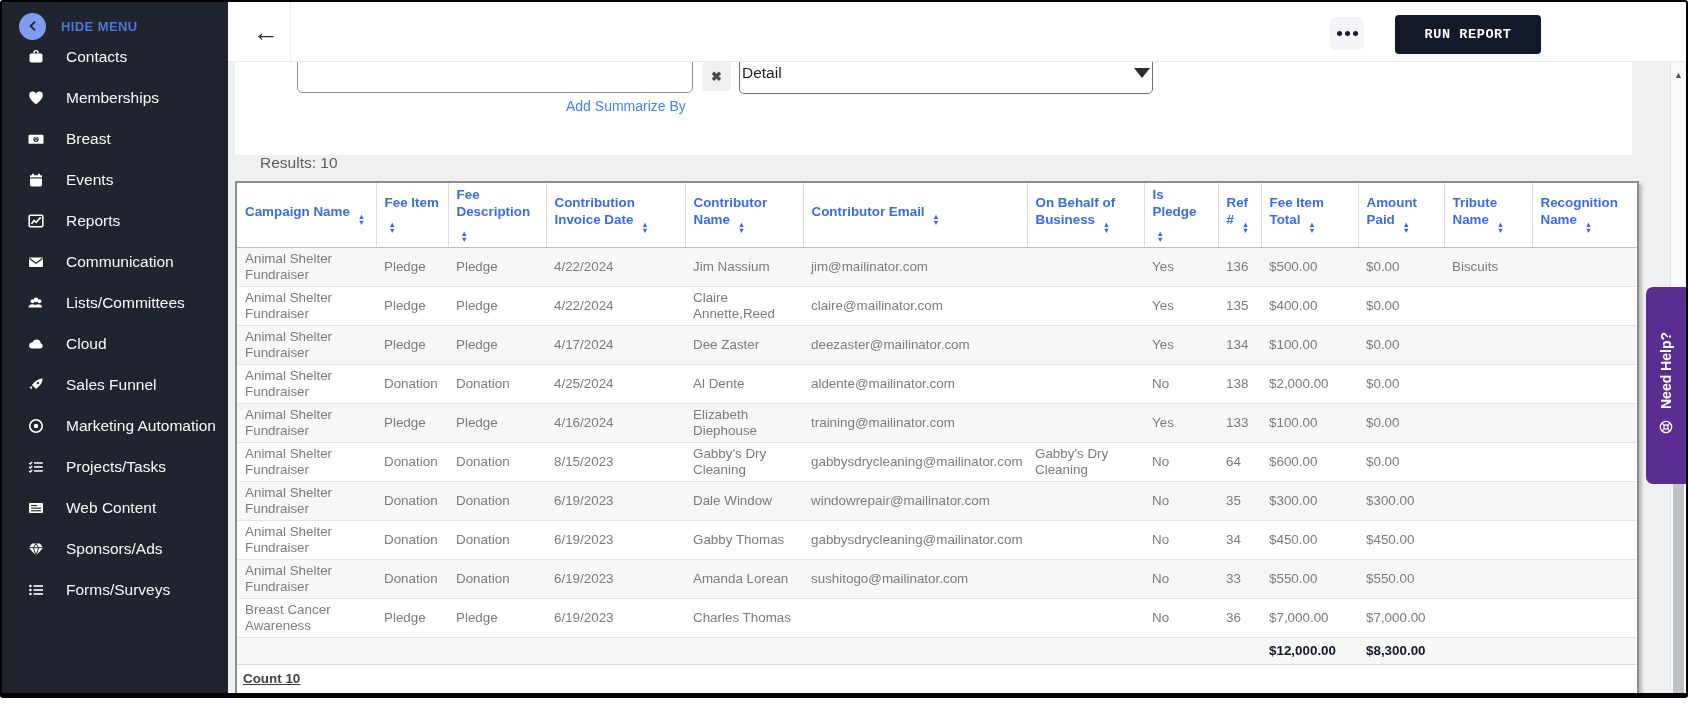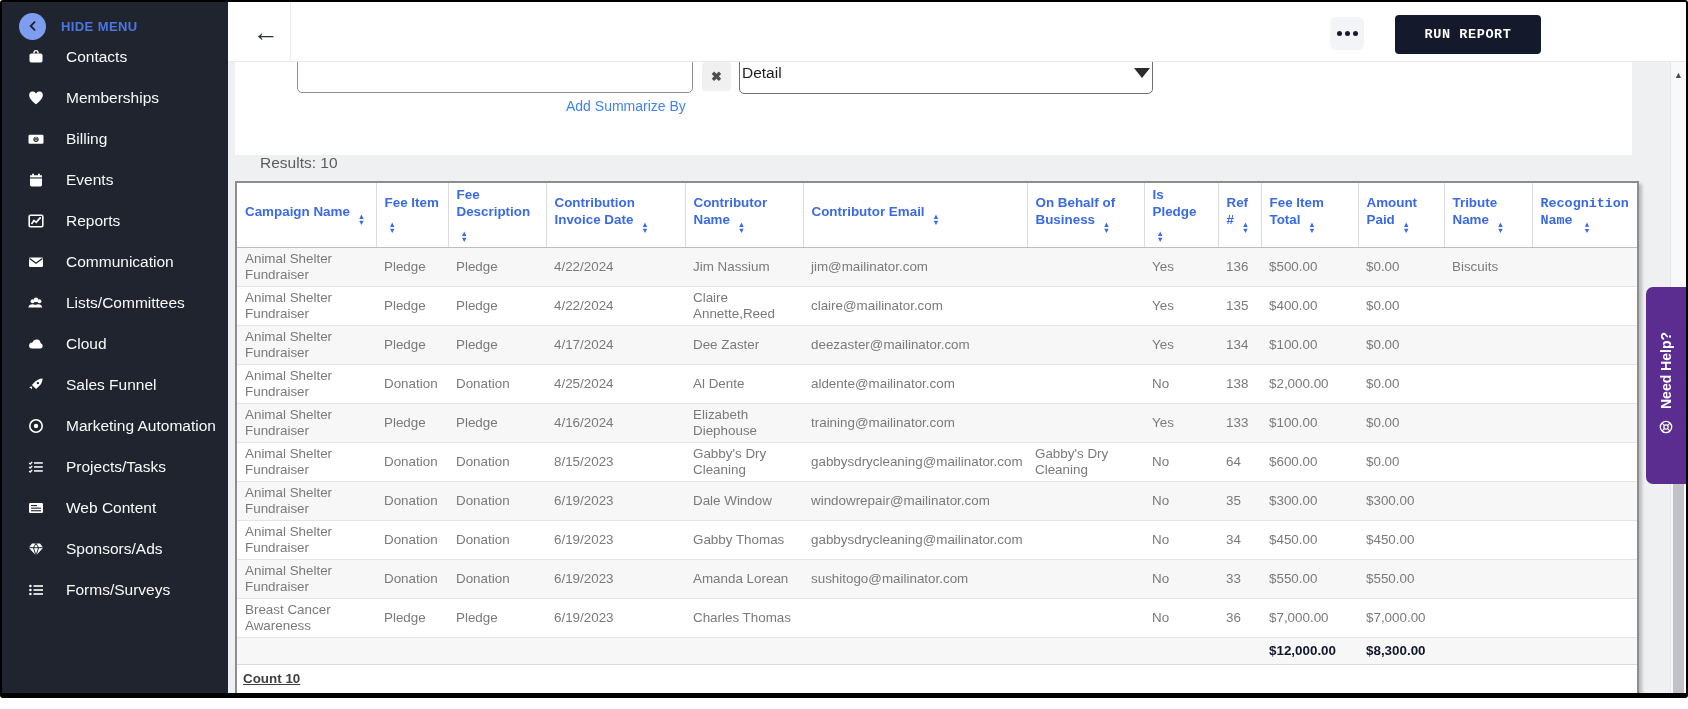--- a/index.html
+++ b/index.html
@@ -50,21 +50,21 @@
   .add-link { position:absolute; left:564px; top:96px; color:#4083f0; font-size:14px; cursor:pointer; z-index:1; }
 
   
   .results-label { position:absolute; left:258px; top:152px; font-size:15.5px; color:#5c5c5c; }
   .table-wrap { position:absolute; left:233px; top:179px; width:1404px; background:#fff;
                 border:2px solid #8d8d8d; box-shadow:3px 3px 3px rgba(0,0,0,.22); }
   table { width:100%; border-collapse:collapse; table-layout:fixed; font-size:13.4px; }
   thead th { color:#3b6be4; font-weight:bold; text-align:left; padding:4px 8px; height:38px;
              border-right:1px solid #dcdcdc; border-bottom:1px solid #bdbdbd; line-height:1.25;
              vertical-align:middle; cursor:pointer; overflow:hidden; }
-  thead th:last-child { border-right:none;font-family:Liberation Mono, monospace; }
+  thead th:last-child { border-right:none; }
   tbody td { color:#7a7a7a; padding:3px 8px; height:39px; vertical-align:middle; line-height:1.18; overflow:hidden; }
   tbody tr { border-bottom:1px solid #e4e4e6; }
   tbody tr:nth-child(odd) { background:#f7f7f8; }
   .totals-row td { font-weight:bold; color:#0f172a; background:#f7f7f8; height:27px; padding:2px 8px; }
   .count-row td { font-weight:bold; color:#3f3f3f; border-top:1px solid #d9d9d9; height:41px;
                   vertical-align:top; padding:6px; background:#fff;text-decoration:underline; }
   .sort { display:inline-flex; flex-direction:column; margin-left:4px; vertical-align:-3px; color:#3b6be4; }
   .sort i { font-style:normal; font-size:7.5px; line-height:6px; }
 
   
@@ -102,21 +102,21 @@
         <span class="nav-label">Memberships</span>
       </div>
       <div class="nav-item">
         <span class="nav-icon">
             <svg width="18" height="18" viewBox="0 0 18 18">
               <rect x="1.5" y="4.8" width="15" height="9" rx="1.2" fill="#fff"></rect>
               <circle cx="9" cy="9.3" r="2.6" fill="#20242e"></circle>
               <text x="9" y="11.2" font-size="5.5" text-anchor="middle" fill="#fff" font-family="Liberation Sans, sans-serif">0</text>
             </svg>
           </span>
-        <span class="nav-label">Billing</span>
+        <span class="nav-label">Breast</span>
       </div>
       <div class="nav-item">
         <span class="nav-icon">
             <svg width="18" height="18" viewBox="0 0 18 18">
               <path d="M3 4.2h12v9.6a1.6 1.6 0 0 1-1.6 1.6H4.6A1.6 1.6 0 0 1 3 13.8z" fill="#fff"></path>
               <rect x="3" y="6.4" width="12" height="1.1" fill="#20242e"></rect>
               <rect x="5.2" y="2.4" width="1.7" height="3" rx=".8" fill="#fff"></rect>
               <rect x="11.1" y="2.4" width="1.7" height="3" rx=".8" fill="#fff"></rect>
             </svg>
           </span>

